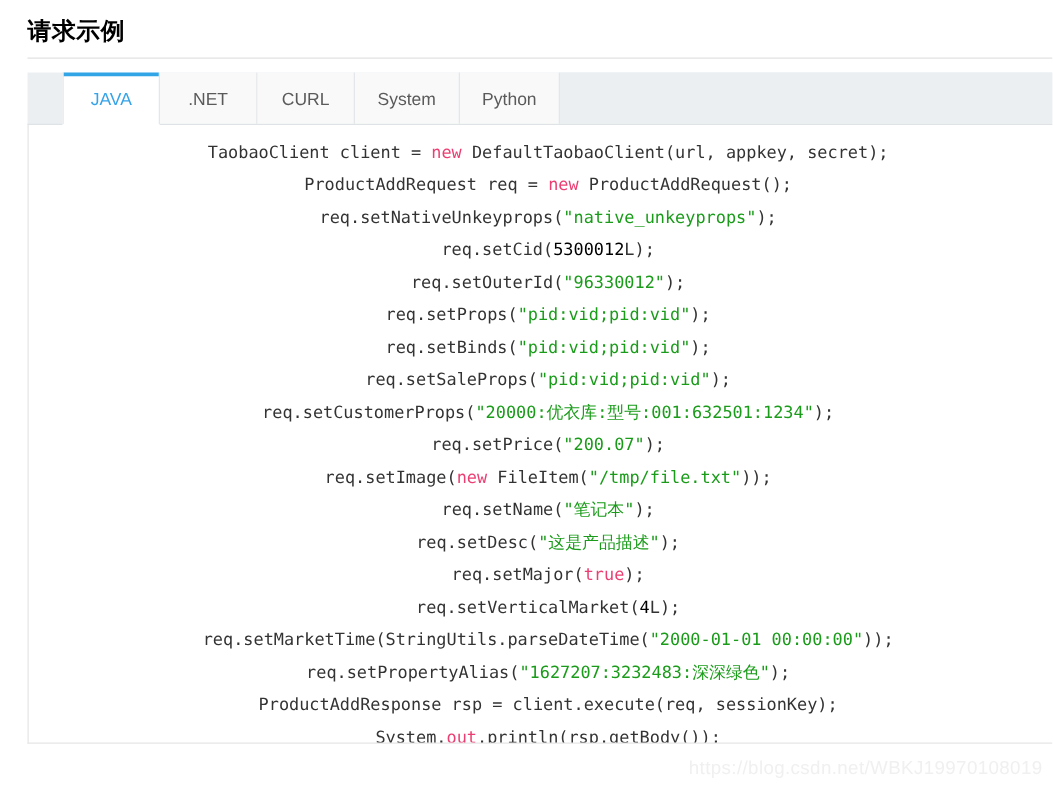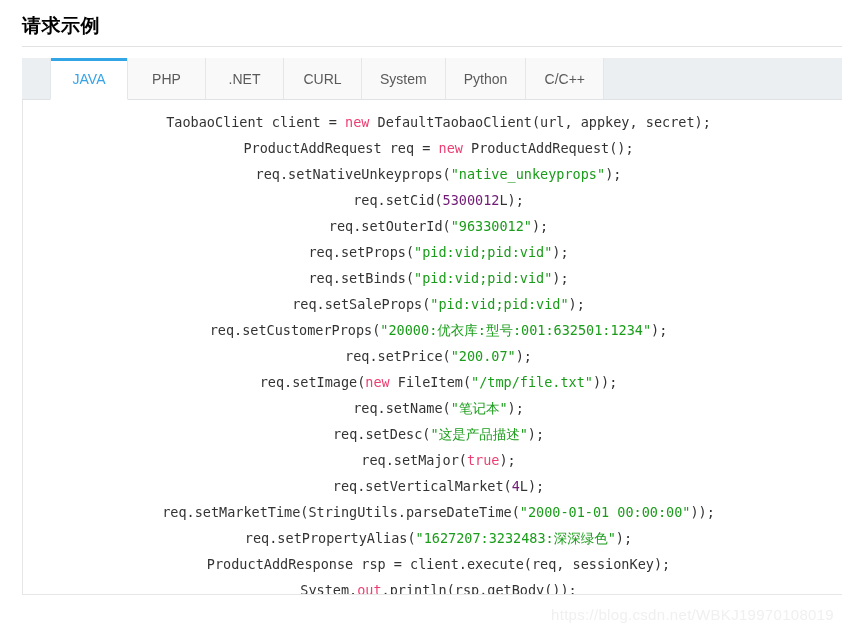--- a/index.html
+++ b/index.html
@@ -103,21 +103,21 @@
     white-space: pre;
     text-align: center;
   }
   .code .line {
     height: 26px;
     white-space: pre;
   }
 
   .tok-kw   { color: #ec3e72; }
   .tok-str  { color: #1a9c1a; }
-  .tok-num  { color: #701a75; }
+  .tok-num  { color: #000000; }
   .tok-txt  { color: #333333; }
 
   
   .watermark {
     position: absolute;
     right: 8px;
     bottom: 10px;
     font-size: 15px;
     color: #f0f0f0;
     letter-spacing: 0.3px;
@@ -132,37 +132,31 @@
 <div class="page-header">
   <div class="page-title">请求示例</div>
 </div>
 <div class="title-divider"></div>
 
 <div class="tab-strip" id="tab-strip">
     <div class="tab active">
       <span>JAVA</span>
     </div>
     <div class="tab">
-      <span>PHP</span>
-    </div>
-    <div class="tab">
       <span>.NET</span>
     </div>
     <div class="tab">
       <span>CURL</span>
     </div>
     <div class="tab">
       <span>System</span>
     </div>
     <div class="tab">
       <span>Python</span>
     </div>
-    <div class="tab">
-      <span>C/C++</span>
-    </div>
     <div class="tab-filler"></div>
   </div>
 
 <div class="code-panel">
   <div class="code" id="code-body"><div class="line"><span class="tok-txt">TaobaoClient client = </span><span class="tok-kw">new</span><span class="tok-txt"> DefaultTaobaoClient(url, appkey, secret);</span></div><div class="line"><span class="tok-txt">ProductAddRequest req = </span><span class="tok-kw">new</span><span class="tok-txt"> ProductAddRequest();</span></div><div class="line"><span class="tok-txt">req.setNativeUnkeyprops(</span><span class="tok-str">"native_unkeyprops"</span><span class="tok-txt">);</span></div><div class="line"><span class="tok-txt">req.setCid(</span><span class="tok-num">5300012</span><span class="tok-txt">L);</span></div><div class="line"><span class="tok-txt">req.setOuterId(</span><span class="tok-str">"96330012"</span><span class="tok-txt">);</span></div><div class="line"><span class="tok-txt">req.setProps(</span><span class="tok-str">"pid:vid;pid:vid"</span><span class="tok-txt">);</span></div><div class="line"><span class="tok-txt">req.setBinds(</span><span class="tok-str">"pid:vid;pid:vid"</span><span class="tok-txt">);</span></div><div class="line"><span class="tok-txt">req.setSaleProps(</span><span class="tok-str">"pid:vid;pid:vid"</span><span class="tok-txt">);</span></div><div class="line"><span class="tok-txt">req.setCustomerProps(</span><span class="tok-str">"20000:优衣库:型号:001:632501:1234"</span><span class="tok-txt">);</span></div><div class="line"><span class="tok-txt">req.setPrice(</span><span class="tok-str">"200.07"</span><span class="tok-txt">);</span></div><div class="line"><span class="tok-txt">req.setImage(</span><span class="tok-kw">new</span><span class="tok-txt"> FileItem(</span><span class="tok-str">"/tmp/file.txt"</span><span class="tok-txt">));</span></div><div class="line"><span class="tok-txt">req.setName(</span><span class="tok-str">"笔记本"</span><span class="tok-txt">);</span></div><div class="line"><span class="tok-txt">req.setDesc(</span><span class="tok-str">"这是产品描述"</span><span class="tok-txt">);</span></div><div class="line"><span class="tok-txt">req.setMajor(</span><span class="tok-kw">true</span><span class="tok-txt">);</span></div><div class="line"><span class="tok-txt">req.setVerticalMarket(</span><span class="tok-num">4</span><span class="tok-txt">L);</span></div><div class="line"><span class="tok-txt">req.setMarketTime(StringUtils.parseDateTime(</span><span class="tok-str">"2000-01-01 00:00:00"</span><span class="tok-txt">));</span></div><div class="line"><span class="tok-txt">req.setPropertyAlias(</span><span class="tok-str">"1627207:3232483:深深绿色"</span><span class="tok-txt">);</span></div><div class="line"><span class="tok-txt">ProductAddResponse rsp = client.execute(req, sessionKey);</span></div><div class="line"><span class="tok-txt">System.</span><span class="tok-kw">out</span><span class="tok-txt">.println(rsp.getBody());</span></div></div>
 </div>
 
 <div class="watermark">https://blog.csdn.net/WBKJ19970108019</div>
 
 </body></html>

